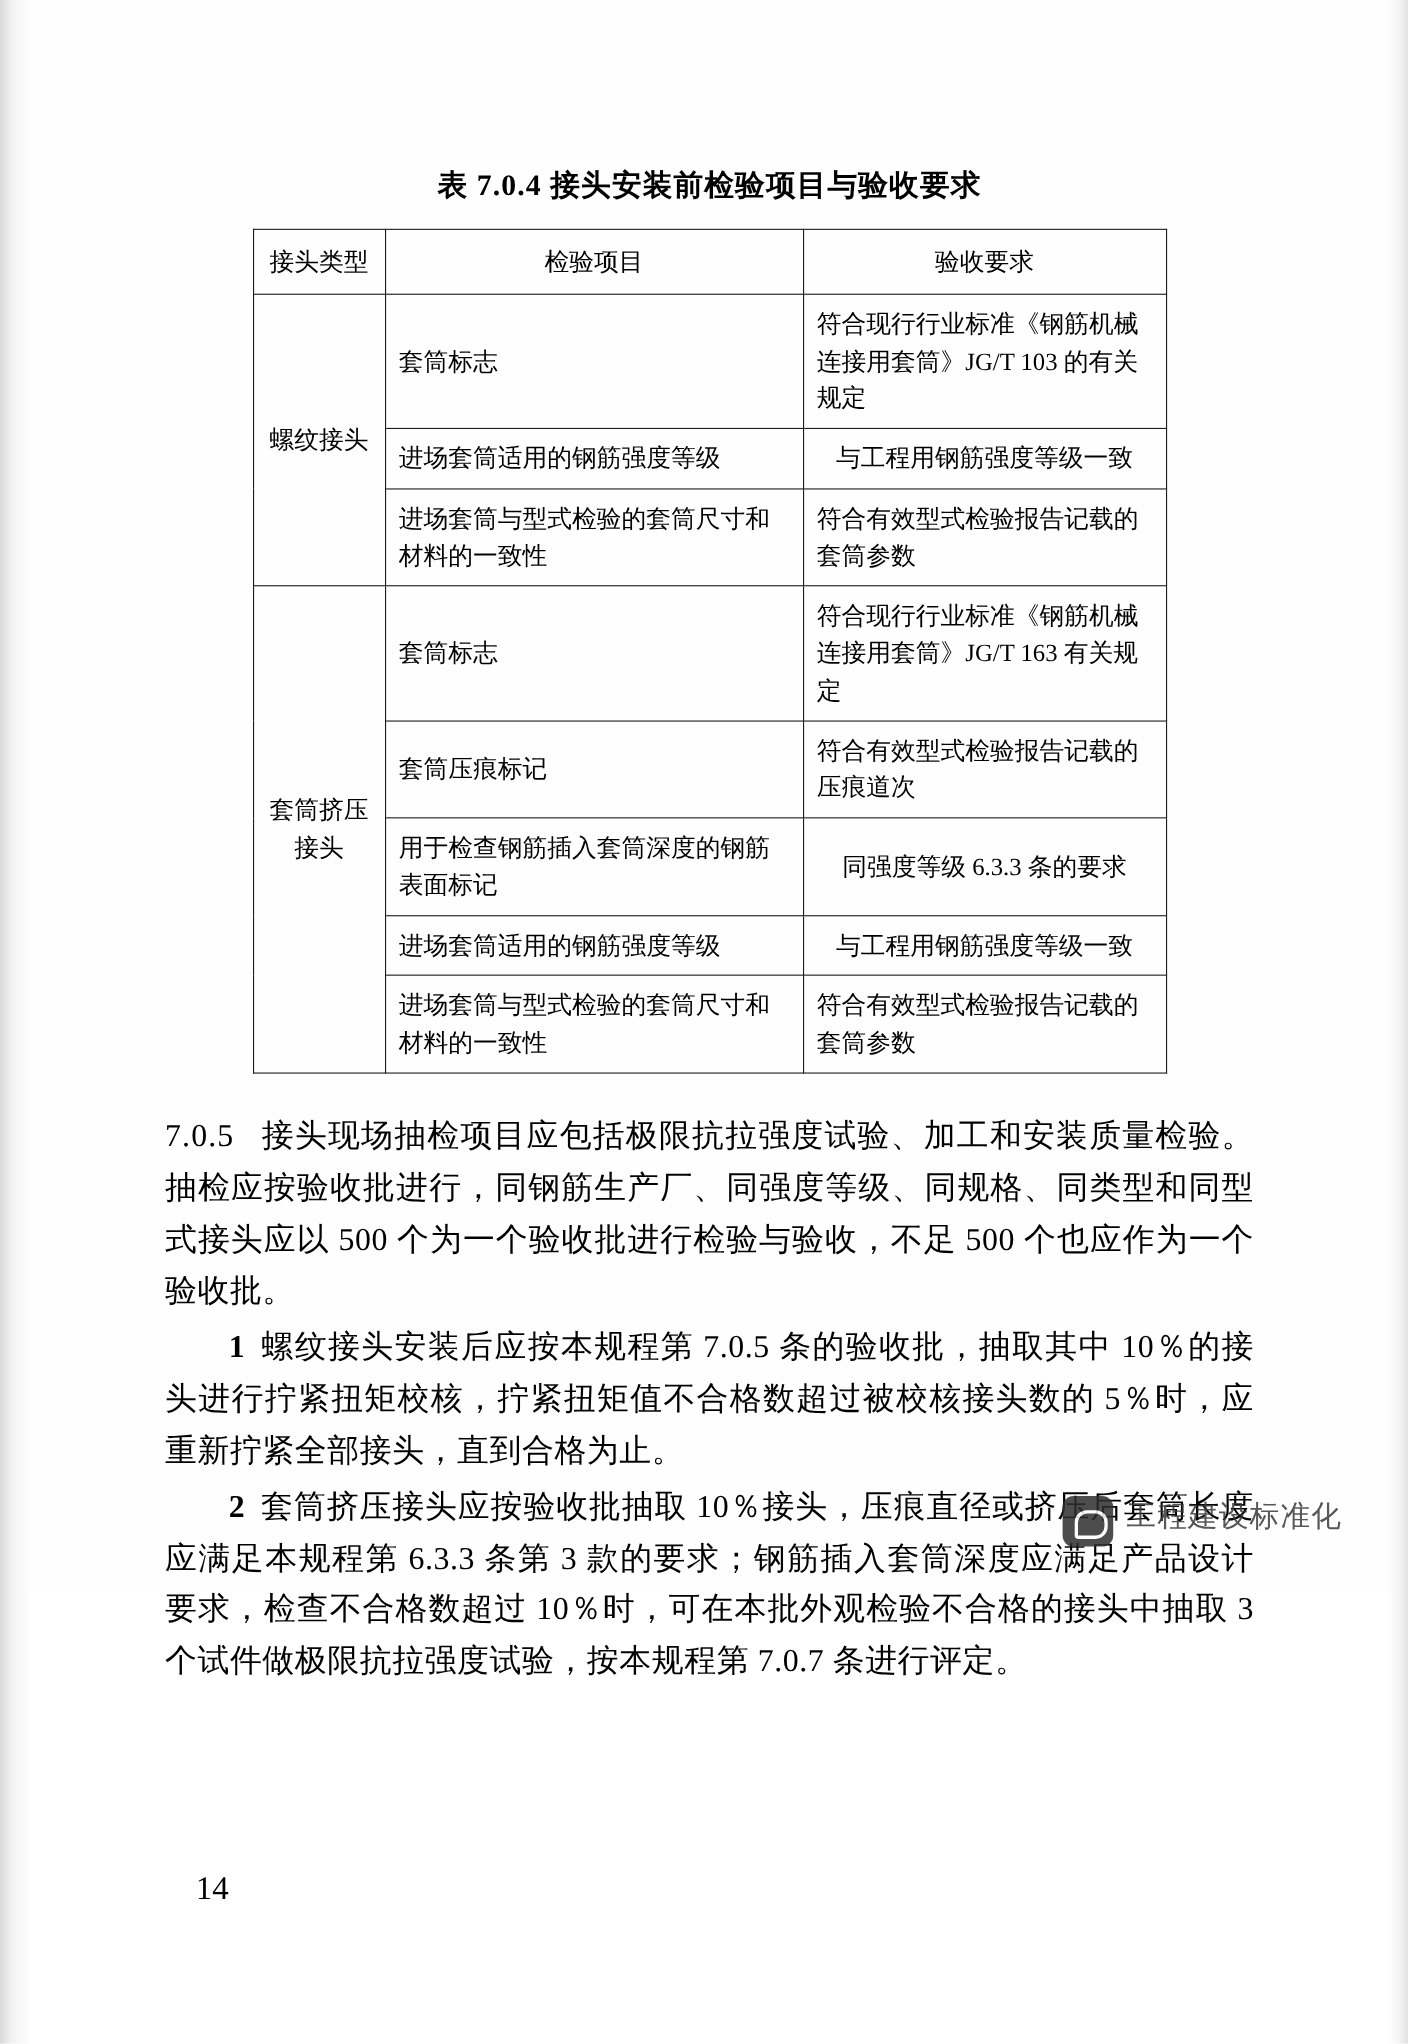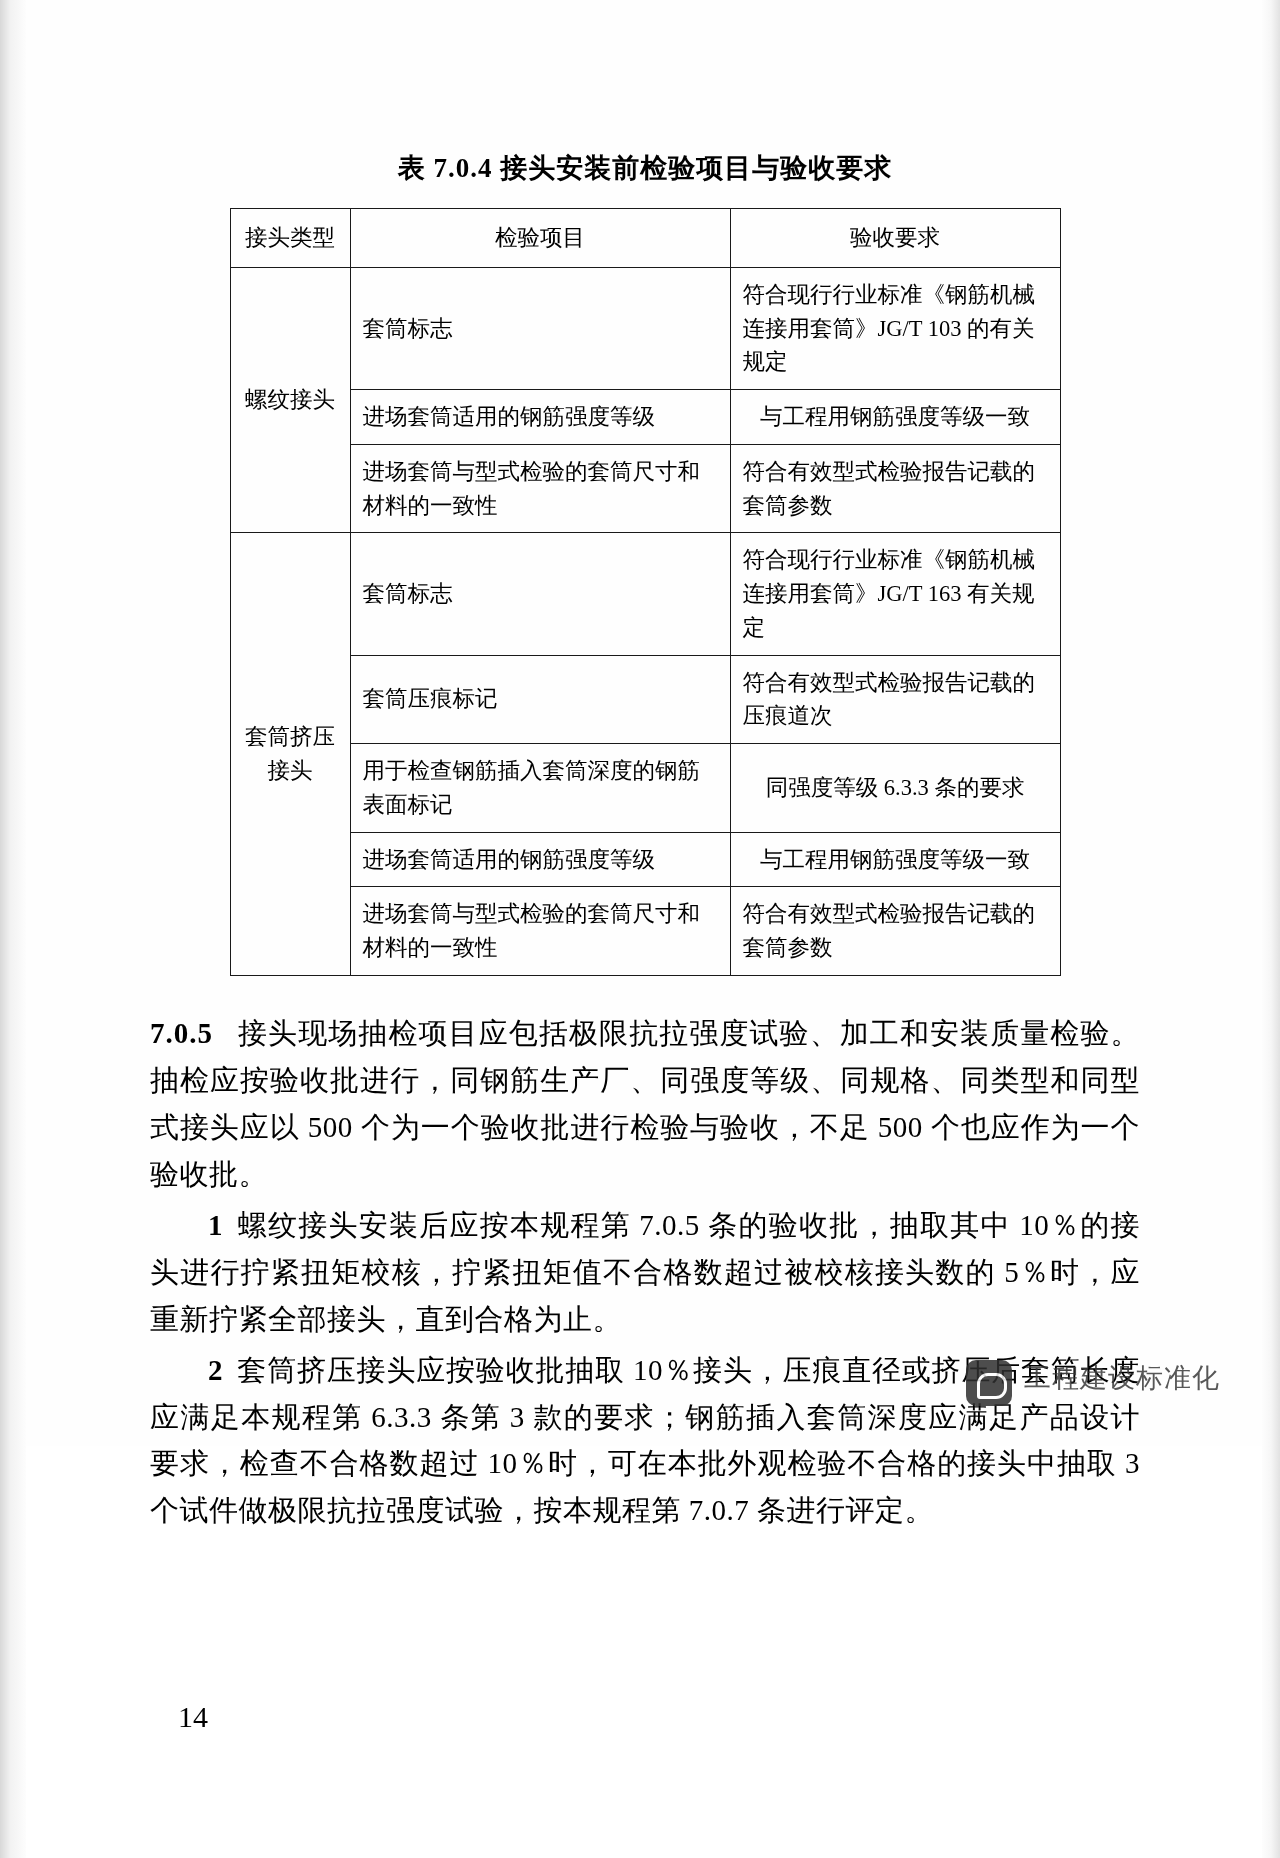--- a/index.html
+++ b/index.html
@@ -100,21 +100,21 @@
     letter-spacing: 0.5px;
   }
   .para {
     margin: 0 0 4px 0;
     text-indent: 0;
   }
   .para.indent {
     text-indent: 58px;
   }
   .num {
-    font-weight: bold;
+    font-weight: normal;
     letter-spacing: 1px;
   }
   .itemnum {
     font-weight: bold;
     padding-right: 14px;
   }
 
   .page-number {
     position: absolute;
     left: 178px;

